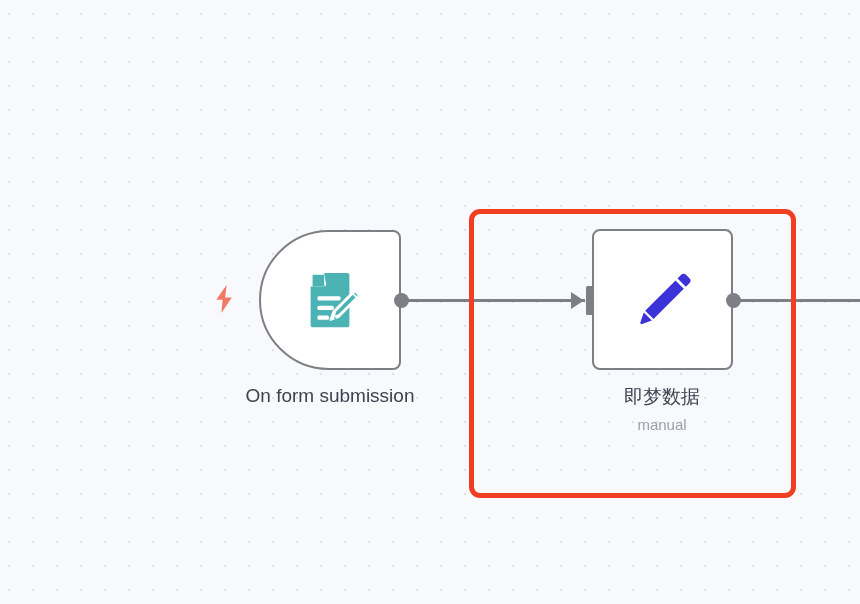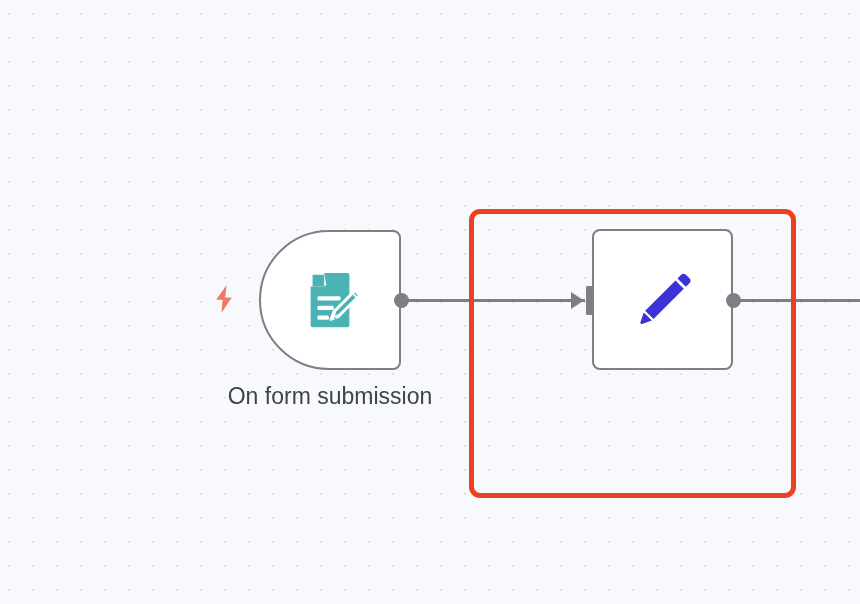--- a/index.html
+++ b/index.html
@@ -72,21 +72,21 @@
   }
 
   
   .node-caption {
     position: absolute;
     text-align: center;
     user-select: none;
   }
   .node-caption .caption-title {
     display: block;
-    font-size: 23px;
+    font-size: 19px;
     line-height: 24px;
     color: #3f4250;
     white-space: nowrap;
   }
   .node-caption .caption-sub {
     display: block;
     font-size: 15px;
     line-height: 20px;
     color: #9aa0ab;
     white-space: nowrap;
@@ -192,20 +192,24 @@
     <svg class="node-icon node-icon-action" viewBox="0 0 64 64" aria-hidden="true">
 
       <path fill="#3b32d8" d="M44.5 12.5 L52.8 20.8 L22.5 51.1 L14.2 42.8 Z"></path>
 
       <path fill="#3b32d8" d="M46.5 10.5 L50.4 6.6 C51.6 5.4 53.5 5.4 54.7 6.6 L58.7 10.6 C59.9 11.8 59.9 13.7 58.7 14.9 L54.8 18.8 Z"></path>
 
       <path fill="#3b32d8" d="M12.8 44.5 L9.4 54.2 C9.0 55.3 10.1 56.4 11.2 56.0 L20.9 52.6 Z"></path>
     </svg>
   </div>
 
+  <div class="node-caption caption-action">
+    <span class="caption-title">即梦数据</span>
+    <span class="caption-sub">manual</span>
+  </div>
 
   <svg class="endpoint-input" viewBox="0 0 24 29" aria-hidden="true">
     <path fill="#7d7f85" d="M0 6 L13 14.5 L0 23 Z"></path>
     <rect fill="#7d7f85" x="15" y="0" width="8" height="29" rx="1.5"></rect>
   </svg>
 
   <div class="endpoint-dot endpoint-dot-action-out"></div>
 
 </div>
 

